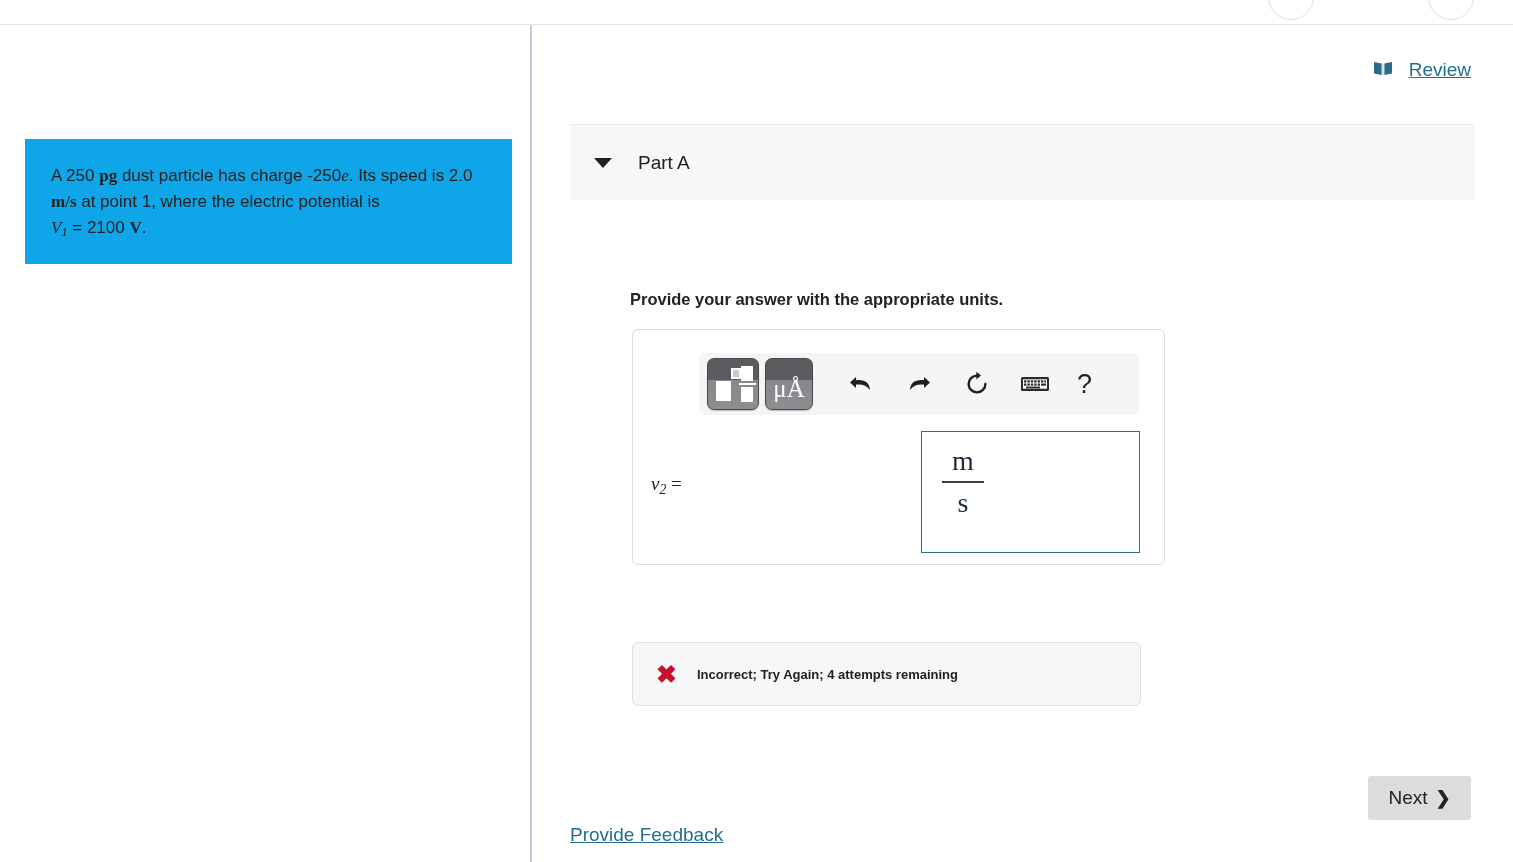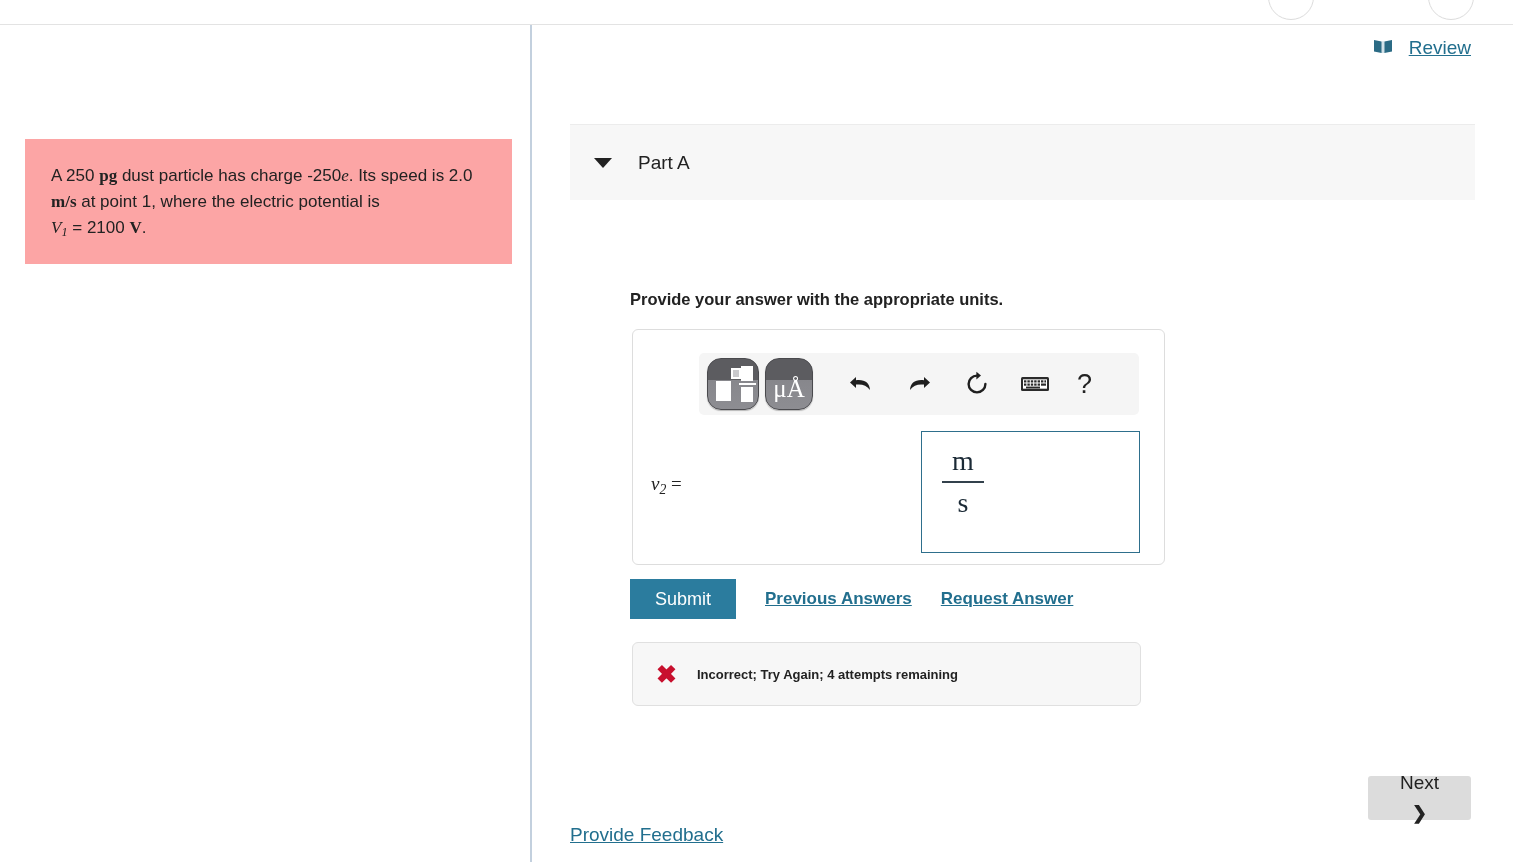--- a/index.html
+++ b/index.html
@@ -56,21 +56,21 @@
     position: absolute;
     left: 0; top: 25px;
     width: 530px;
     height: 837px;
   }
   .problem-box {
     position: absolute;
     left: 25px; top: 114px;
     width: 487px;
     height: 125px;
-    background: #fca5a5;
+    background: #0ea5e9;
     box-sizing: border-box;
   }
   .problem-text {
     position: absolute;
     left: 26px;
     top: 24px;
     width: 446px;
     font-size: 17px;
     line-height: 26px;
     color: #222222;
@@ -89,21 +89,21 @@
     position: absolute;
     left: 532px; top: 25px;
     width: 981px;
     height: 837px;
   }
 
   
   .review-row {
     position: absolute;
     right: 42px;
-    top: 12px;
+    top: 34px;
     display: flex;
     align-items: center;
     gap: 16px;
   }
   .book-icon { display: block; }
   .review-link {
     font-size: 19px;
     color: #226f8e;
     text-decoration: underline;
     cursor: pointer;
@@ -177,21 +177,21 @@
     background: #f5f5f5;
     border-radius: 5px;
     display: flex;
     align-items: center;
     box-sizing: border-box;
   }
   .tb-btn {
     width: 52px;
     height: 52px;
     margin-left: 8px;
-    border-radius: 14px;
+    border-radius: 7px;
     background: linear-gradient(to bottom, #5c5c60 0%, #5c5c60 42%, #87878c 42%, #8d8d92 100%);
     border: 1px solid #4a4a4e;
     box-shadow: 0 1px 1px rgba(0,0,0,0.25);
     position: relative;
     cursor: pointer;
     box-sizing: border-box;
   }
   .tb-btn .tpl-big {
     position: absolute; left: 8px; top: 22px;
     width: 15px; height: 20px; background: #ffffff;
@@ -389,21 +389,20 @@
     border: none;
     border-radius: 3px;
     font-family: "Liberation Sans", sans-serif;
     font-size: 19px;
     color: #222222;
     cursor: pointer;
     display: flex;
     align-items: center;
     justify-content: center;
     gap: 8px;
-    flex-direction: column;
   }
   .next-chevron { font-size: 18px; font-weight: bold; }
 </style>
 </head>
 <body>
 
 <div class="top-chrome">
   <div class="arc first"></div>
   <div class="arc second"></div>
   <div class="top-divider"></div>
@@ -502,25 +501,20 @@
       <div class="units-field">
         <span class="frac">
           <span class="num">m</span>
           <span class="bar"></span>
           <span class="den">s</span>
         </span>
       </div>
     </div>
   </div>
 
-  <div class="submit-row">
-    <button class="submit-btn">Submit</button>
-    <span class="link-btn">Previous Answers</span>
-    <span class="link-btn">Request Answer</span>
-  </div>
 
   <div class="feedback">
     <span class="x-mark">✖</span>
     <span class="feedback-text">Incorrect; Try Again; 4 attempts remaining</span>
   </div>
 
   <span class="footer-link">Provide Feedback</span>
   <button class="next-btn">
     <span>Next</span>
     <span class="next-chevron">❯</span>

